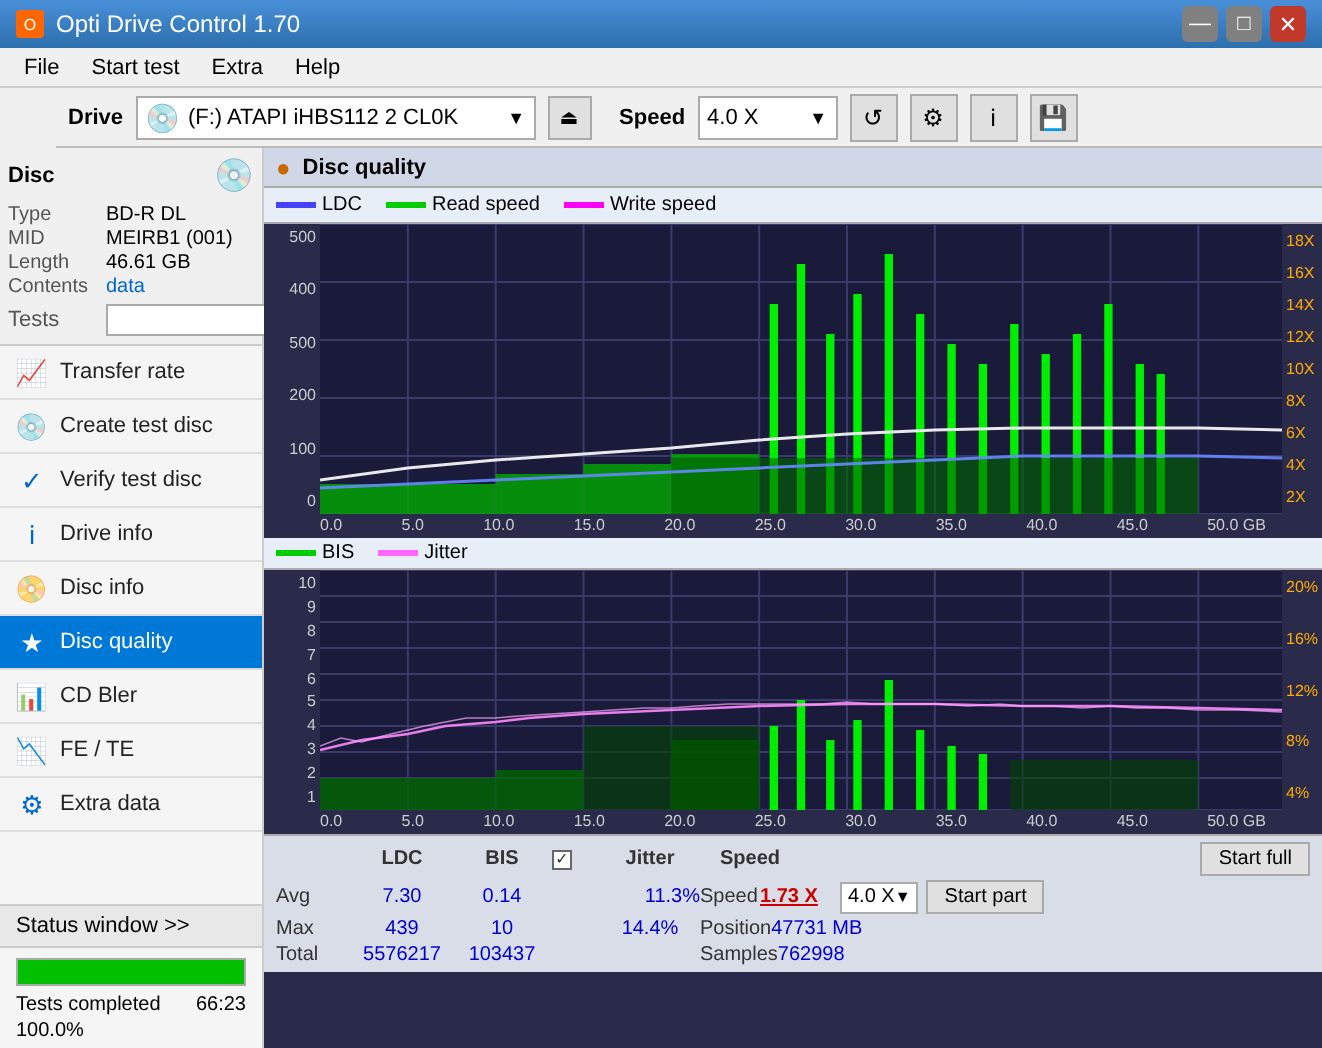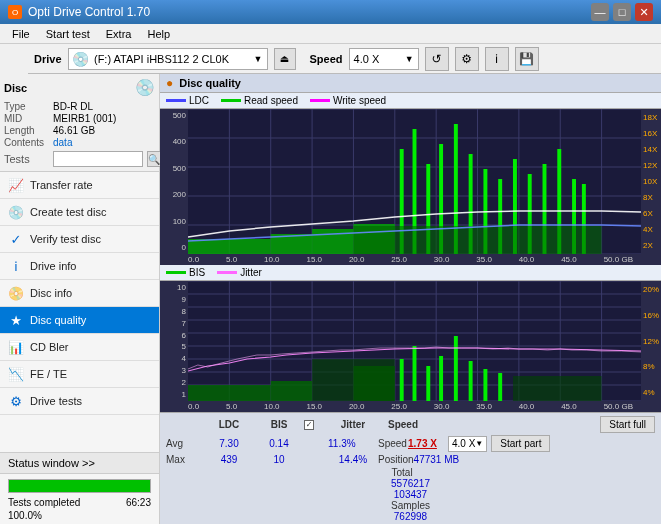--- a/index.html
+++ b/index.html
@@ -74,21 +74,21 @@
     }
 
     
     .main-content {
       display: flex;
       height: calc(524px - 24px - 20px - 30px);
     }
 
     
     .left-panel {
-      width: 160px;
+      width: 132px;
       background: #f5f5f5;
       border-right: 1px solid #ccc;
       display: flex;
       flex-direction: column;
       flex-shrink: 0;
     }
 
     
     .disc-section {
       background: #f0f0f0;
@@ -406,21 +406,21 @@
     <div class="nav-item">
       <span class="nav-icon">📊</span>
       <span>CD Bler</span>
     </div>
     <div class="nav-item">
       <span class="nav-icon">📉</span>
       <span>FE / TE</span>
     </div>
     <div class="nav-item">
       <span class="nav-icon">⚙</span>
-      <span>Drive tests</span>
+      <span>Extra data</span>
     </div>
 
     <div class="status-section">
       <button class="status-btn">
         <span>Status window &gt;&gt;</span>
         <span></span>
       </button>
       <div style="padding: 2px 4px;">
         <div class="progress-bar-container">
           <div class="progress-bar-fill" style="width: 100%;"></div>
@@ -650,42 +650,42 @@
         <div style="display:flex; flex-direction:column; gap:2px; align-items:flex-end;">
           <button class="action-btn">Start full</button>
         </div>
       </div>
 
       <div style="display:flex; align-items:center; gap:0; font-size:10px;">
         <span style="min-width:38px; color:#333;">Avg</span>
         <span style="min-width:50px; text-align:center; color:#0000cc;">7.30</span>
         <span style="min-width:50px; text-align:center; color:#0000cc;">0.14</span>
         <span style="min-width:24px;"></span>
-        <span style="min-width:50px; text-align:left; color:#0000cc;">11.3%</span>
+        <span style="min-width:50px; text-align:right; color:#0000cc;">11.3%</span>
         <span style="min-width:30px; color:#333; font-size:10px;">Speed</span>
         <span style="min-width:40px; color:#cc0000; font-weight:bold;text-decoration:underline;">1.73 X</span>
         <div style="border:1px solid #aaa; background:white; padding:1px 3px; font-size:10px; height:16px; display:flex; align-items:center;">
           <span>4.0 X</span>
           <span style="font-size:8px;">▼</span>
         </div>
         <div style="width:4px;"></div>
         <button class="action-btn">Start part</button>
       </div>
 
       <div style="display:flex; align-items:center; gap:0; font-size:10px;">
         <span style="min-width:38px; color:#333;">Max</span>
         <span style="min-width:50px; text-align:center; color:#0000cc;">439</span>
         <span style="min-width:50px; text-align:center; color:#0000cc;">10</span>
         <span style="min-width:24px;"></span>
         <span style="min-width:50px; text-align:center; color:#0000cc;">14.4%</span>
         <span style="min-width:30px; color:#333;">Position</span>
         <span style="color:#0000cc;">47731 MB</span>
       </div>
 
-      <div style="display:flex; align-items:center; gap:0; font-size:10px;flex-direction:column;">
+      <div style="display:flex; align-items:center; gap:0; font-size:10px;">
         <span style="min-width:38px; color:#333;">Total</span>
         <span style="min-width:50px; text-align:center; color:#0000cc;">5576217</span>
         <span style="min-width:50px; text-align:center; color:#0000cc;">103437</span>
         <span style="min-width:24px;"></span>
         <span style="min-width:50px;"></span>
         <span style="min-width:30px; color:#333;">Samples</span>
         <span style="color:#0000cc;">762998</span>
       </div>
     </div>
   </div>

